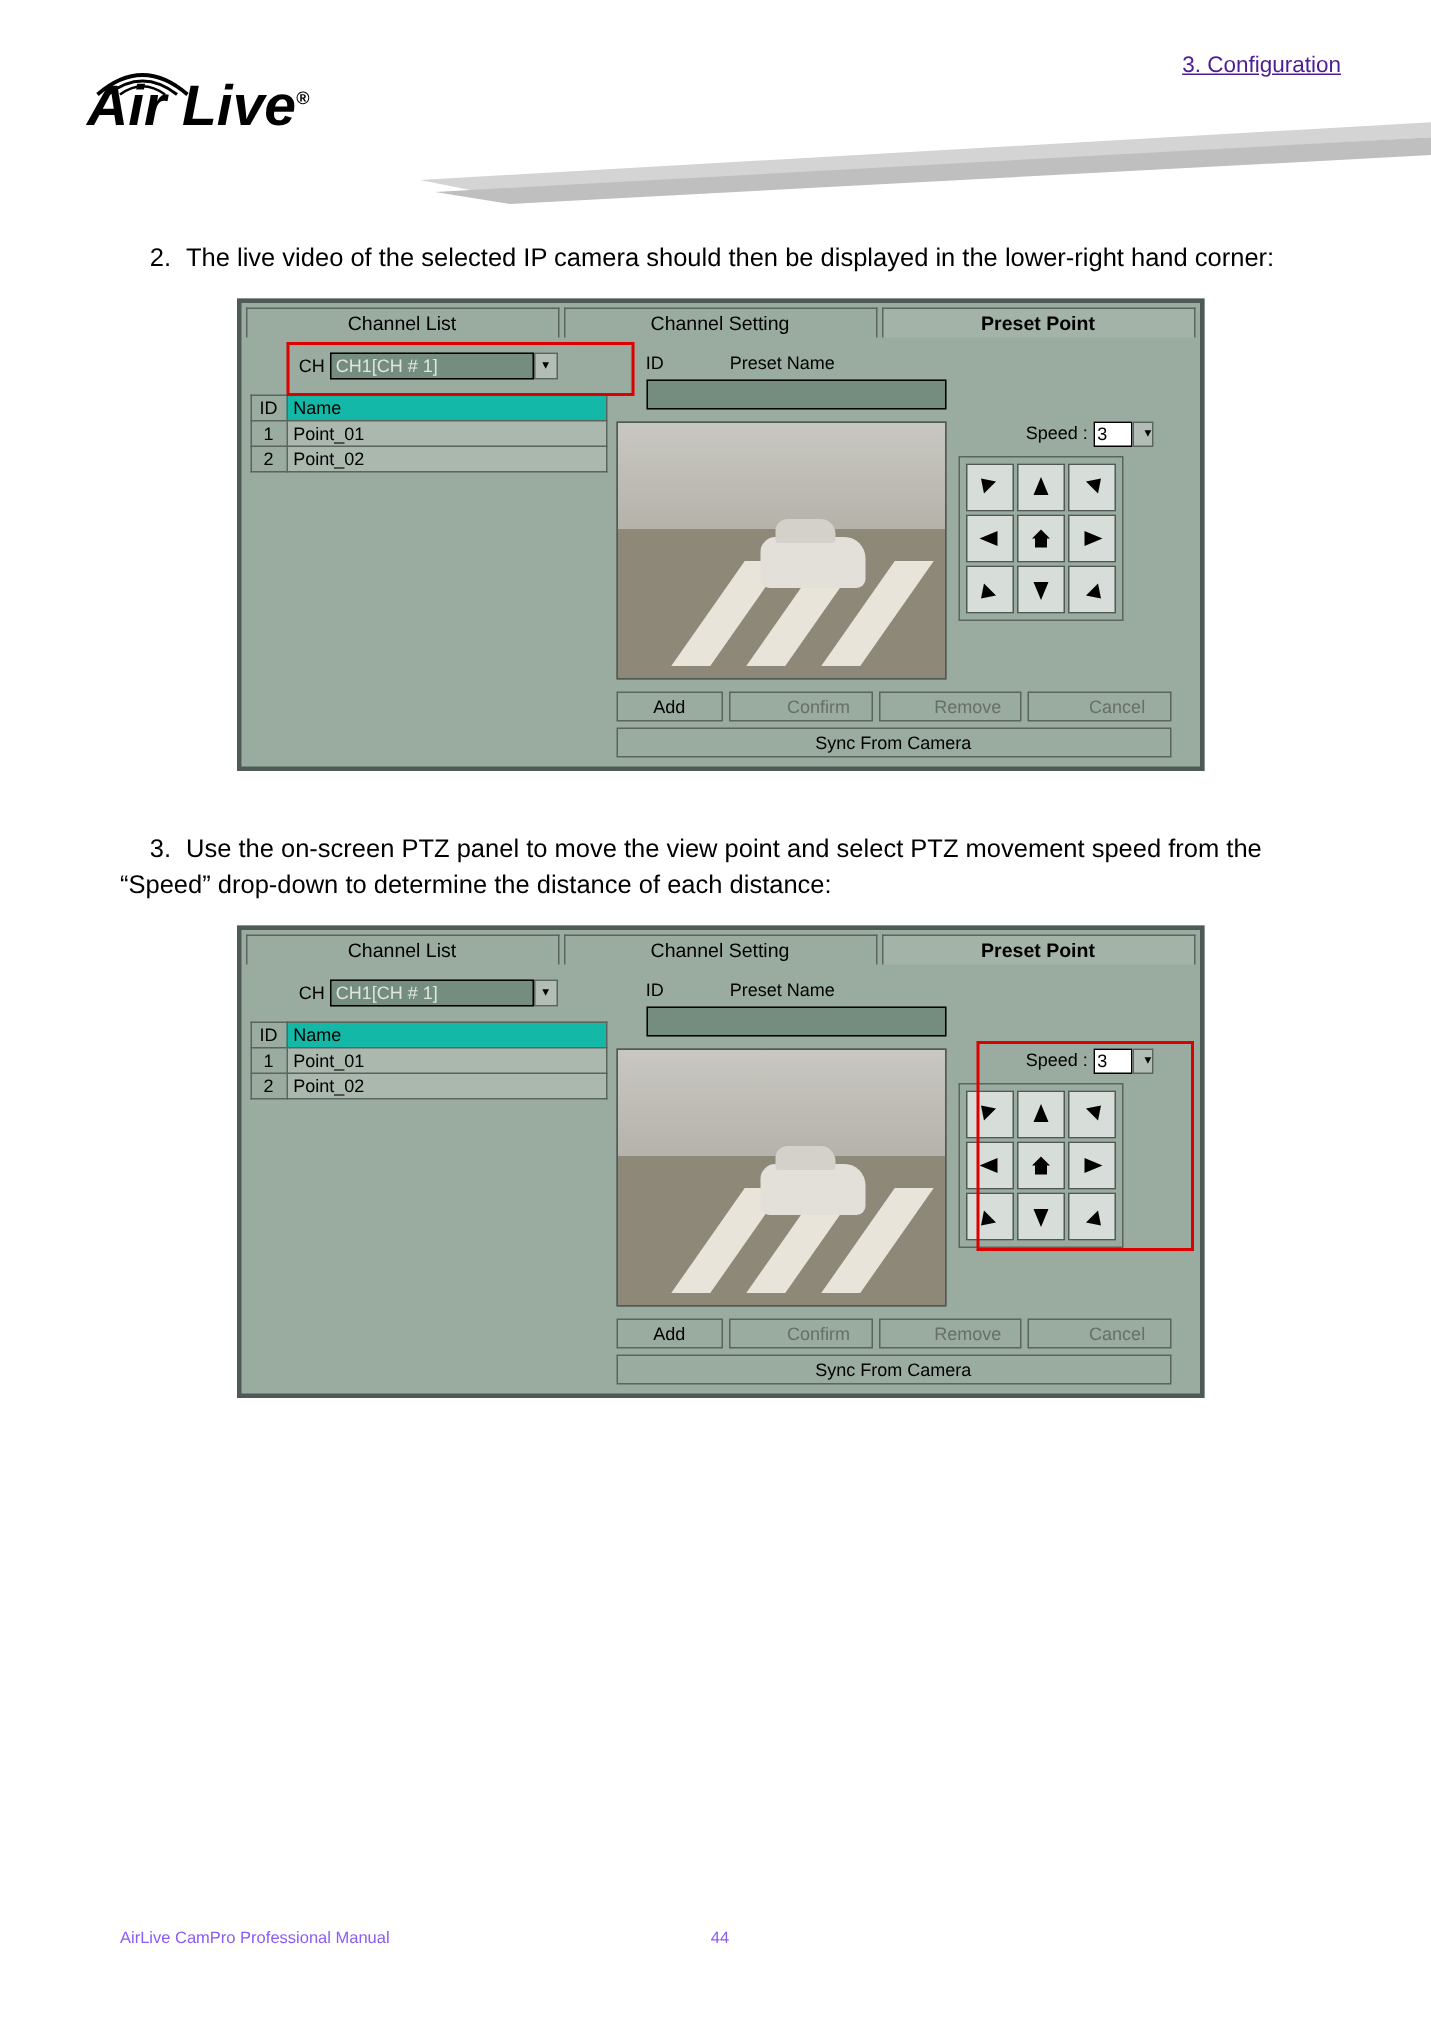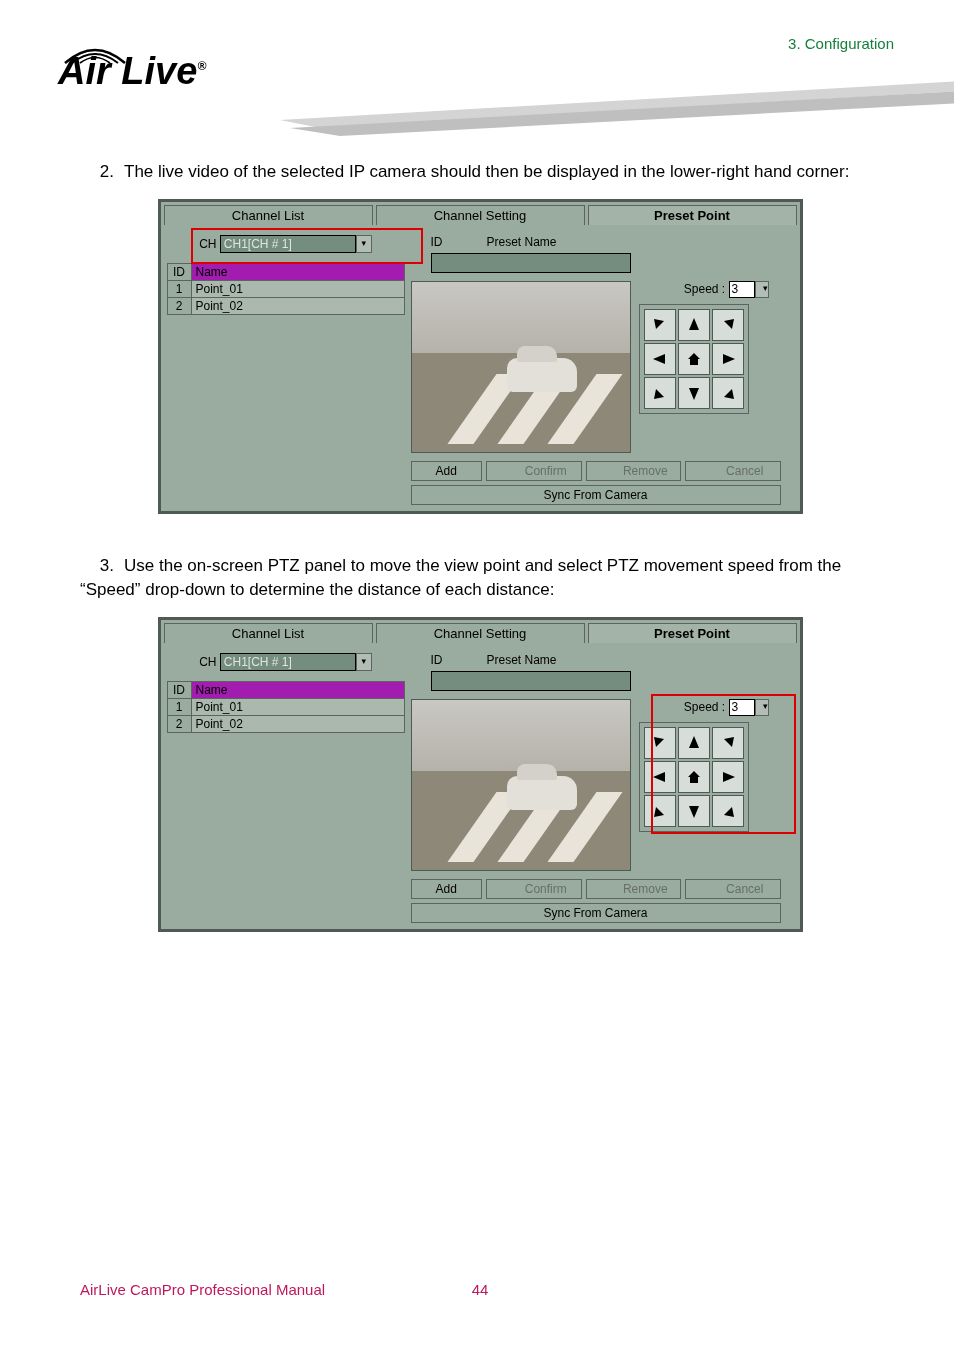--- a/index.html
+++ b/index.html
@@ -9,21 +9,21 @@
     background: #fff;
     font-family: Arial, Helvetica, sans-serif;
     position: relative;
     color: #000;
   }
   .header-section {
     position: absolute; top: 0; left: 0; width: 954px; height: 150px;
   }
   .header-text {
     position: absolute; top: 35px; right: 60px;
-    font-size: 15px; color: #15803d;
+    font-size: 15px; color: #4c1d95; text-decoration: underline;
   }
   .logo {
     position: absolute; top: 50px; left: 58px;
     font-size: 38px; font-weight: 900; font-style: italic;
     font-family: "Arial Black", Arial, sans-serif;
   }
   .logo-reg {
     font-size: 12px; vertical-align: super;
   }
   .logo-arc {
@@ -70,21 +70,21 @@
     background: #b1bdb5; border: 1px solid #5b645f;
     text-align: center; line-height: 14px; font-size: 9px;
     vertical-align: top;
   }
   .preset-table { width: 100%; border-collapse: collapse; }
   .preset-table td, .preset-table th {
     border: 1px solid #5b645f; padding: 1px 4px; font-weight: normal;
     font-size: 12px; text-align: left; background: #aab8ae;
   }
   .preset-table .idcol { width: 24px; text-align: center; background: #9aab9f; }
-  .preset-table th { background: #a21caf; }
+  .preset-table th { background: #14b8a6; }
   .right-col { width: 370px; }
   .preset-name-row { display: flex; align-items: center; gap: 10px; padding: 4px 0 8px 20px; }
   .pn-input { width: 200px; height: 20px; border: 1px solid #000; background: #748d7f; }
   .video-row { display: flex; gap: 8px; }
   .video-box {
     width: 220px; height: 172px; background: #5e6d64;
     border: 1px solid #4f5a56; position: relative; overflow: hidden;
   }
   .ptz-col { width: 130px; }
   .speed-row { text-align: right; font-size: 12px; padding-bottom: 6px; }
@@ -127,21 +127,21 @@
   
   .scene-sky { position:absolute; top:0; left:0; right:0; height:42%; background: linear-gradient(#c8c7c1,#b5b2aa); }
   .scene-ground { position:absolute; bottom:0; left:0; right:0; height:58%; background:#8e8879; }
   .road-stripe { position:absolute; background:#e8e4da; transform: skewX(-35deg); }
   .car { position:absolute; width:70px; height:34px; background:#e3e0d9; border-radius:10px 14px 6px 6px; }
   .car::before { content:""; position:absolute; top:-12px; left:10px; width:40px; height:16px; background:#d4d1ca; border-radius:8px 10px 2px 2px; }
 
   .footer {
     position: absolute; bottom: 52px; left: 80px; width: 800px;
     display: flex; justify-content: space-between;
-    font-size: 15px; color: #be185d;
+    font-size: 11px; color: #8b5cf6;
   }
   .footer .pg { position: absolute; left: 50%; transform: translateX(-50%); }
 </style>
 </head>
 <body>
 
 <div class="header-section">
   <div class="header-text">3.  Configuration</div>
   <svg class="logo-arc" viewBox="0 0 70 20">
     <path d="M5 18 Q35 -8 65 18" stroke="#000" stroke-width="2.5" fill="none"></path>

